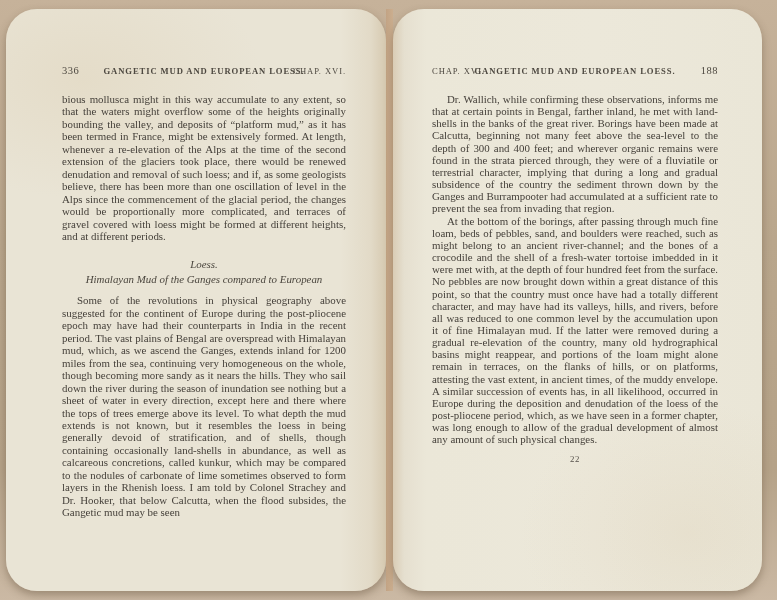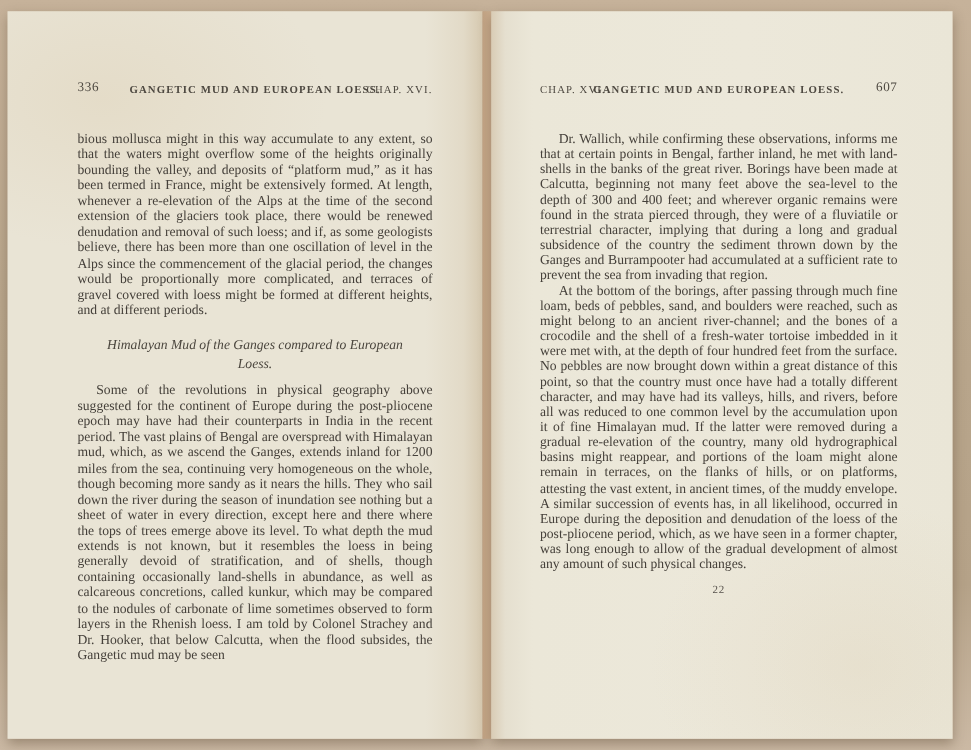--- a/index.html
+++ b/index.html
@@ -7,20 +7,21 @@
     width: 777px; height: 600px; overflow: hidden;
     background: linear-gradient(180deg, #c6b29a 0%, #b9a68c 40%, #b5a288 78%, #cbb9a4 100%);
     font-family: "Liberation Serif", "DejaVu Serif", serif;
   }
   .scene { position: relative; width: 777px; height: 600px; }
 
   .page {
     position: absolute; top: 9px; height: 582px;
     box-shadow: 0 4px 9px rgba(80, 60, 40, 0.38);
     color: #46413a;
+    border-radius: 31px;
   }
   .page-left {
     left: 6px; width: 380px;
     background:
       radial-gradient(ellipse 300px 200px at 20% 12%, rgba(214,196,162,0.25), rgba(0,0,0,0) 60%),
       linear-gradient(to right, #e9e4d5 0%, #e9e4d5 88%, #e2dac7 96%, #d6c9b0 100%);
   }
   .gutter {
     position: absolute; left: 386px; top: 9px; width: 7px; height: 582px;
     background: linear-gradient(to right, #c2a384, #cbae8f);
@@ -40,21 +41,21 @@
     position: relative; padding-top: 53px; height: 14px;
     font-size: 8.6px; letter-spacing: 0.9px; color: #4d4840;
     white-space: nowrap;
   }
   .pg-header .edge-left  { position: absolute; left: 0; bottom: 0; }
   .pg-header .edge-right { position: absolute; right: 0; bottom: 0; }
   .pg-header .centered   { position: absolute; left: 50%; transform: translateX(-50%); bottom: 0; font-weight: bold; }
   .folio { font-size: 10.5px; letter-spacing: 0.5px; }
 
   .bodytext {
-    margin-top: 29px;
+    margin-top: 17px;
     font-size: 10.9px; text-align: justify; text-justify: inter-word;
     hyphens: auto; -webkit-hyphens: auto;
     color: #45403a;
   }
   .page-left  .bodytext { line-height: 12.45px; }
   .page-right .bodytext { line-height: 12.15px; }
   .bodytext p { margin: 0; }
   p.indent { text-indent: 15px; }
 
   .section-heading {
@@ -77,36 +78,36 @@
   <div class="page page-left">
     <div class="textcol">
       <div class="pg-header">
         <span class="edge-left folio">336</span>
         <span class="centered">GANGETIC MUD AND EUROPEAN LOESS.</span>
         <span class="edge-right">CHAP. XVI.</span>
       </div>
       <div class="bodytext">
         <p class="noindent">bious mollusca might in this way accumulate to any extent, so that the waters might overflow some of the heights originally bounding the valley, and deposits of “platform mud,” as it has been termed in France, might be extensively formed. At length, whenever a re-elevation of the Alps at the time of the second extension of the glaciers took place, there would be renewed denudation and removal of such loess; and if, as some geologists believe, there has been more than one oscillation of level in the Alps since the commencement of the glacial period, the changes would be proportionally more complicated, and terraces of gravel covered with loess might be formed at different heights, and at different periods.</p>
         <div class="section-heading">
+          <div>Loess.</div>
           <div>Himalayan Mud of the Ganges compared to European</div>
-          <div>Loess.</div>
         </div>
         <p class="indent">Some of the revolutions in physical geography above suggested for the continent of Europe during the post-pliocene epoch may have had their counterparts in India in the recent period.  The vast plains of Bengal are overspread with Himalayan mud, which, as we ascend the Ganges, extends inland for 1200 miles from the sea, continuing very homogeneous on the whole, though becoming more sandy as it nears the hills. They who sail down the river during the season of inundation see nothing but a sheet of water in every direction, except here and there where the tops of trees emerge above its level. To what depth the mud extends is not known, but it resembles the loess in being generally devoid of stratification, and of shells, though containing occasionally land-shells in abundance, as well as calcareous concretions, called kunkur, which may be compared to the nodules of carbonate of lime sometimes observed to form layers in the Rhenish loess.  I am told by Colonel Strachey and Dr. Hooker, that below Calcutta, when the flood subsides, the Gangetic mud may be seen</p>
       </div>
     </div>
   </div>
 
   <div class="gutter"></div>
 
   <div class="page page-right">
     <div class="textcol">
       <div class="pg-header">
         <span class="edge-left">CHAP. XVI.</span>
         <span class="centered">GANGETIC MUD AND EUROPEAN LOESS.</span>
-        <span class="edge-right folio">607</span>
+        <span class="edge-right folio">188</span>
       </div>
       <div class="bodytext">
         <p class="indent">Dr. Wallich, while confirming these observations, informs me that at certain points in Bengal, farther inland, he met with land-shells in the banks of the great river.  Borings have been made at Calcutta, beginning not many feet above the sea-level to the depth of 300 and 400 feet; and wherever organic remains were found in the strata pierced through, they were of a fluviatile or terrestrial character, implying that during a long and gradual subsidence of the country the sediment thrown down by the Ganges and Burrampooter had accumulated at a sufficient rate to prevent the sea from invading that region.</p>
         <p class="indent">At the bottom of the borings, after passing through much fine loam, beds of pebbles, sand, and boulders were reached, such as might belong to an ancient river-channel; and the bones of a crocodile and the shell of a fresh-water tortoise imbedded in it were met with, at the depth of four hundred feet from the surface.  No pebbles are now brought down within a great distance of this point, so that the country must once have had a totally different character, and may have had its valleys, hills, and rivers, before all was reduced to one common level by the accumulation upon it of fine Himalayan mud.  If the latter were removed during a gradual re-elevation of the country, many old hydrographical basins might reappear, and portions of the loam might alone remain in terraces, on the flanks of hills, or on platforms, attesting the vast extent, in ancient times, of the muddy envelope.  A similar succession of events has, in all likelihood, occurred in Europe during the deposition and denudation of the loess of the post-pliocene period, which, as we have seen in a former chapter, was long enough to allow of the gradual development of almost any amount of such physical changes.</p>
       </div>
       <div class="signature-mark">22</div>
     </div>
   </div>
 
 </div>

